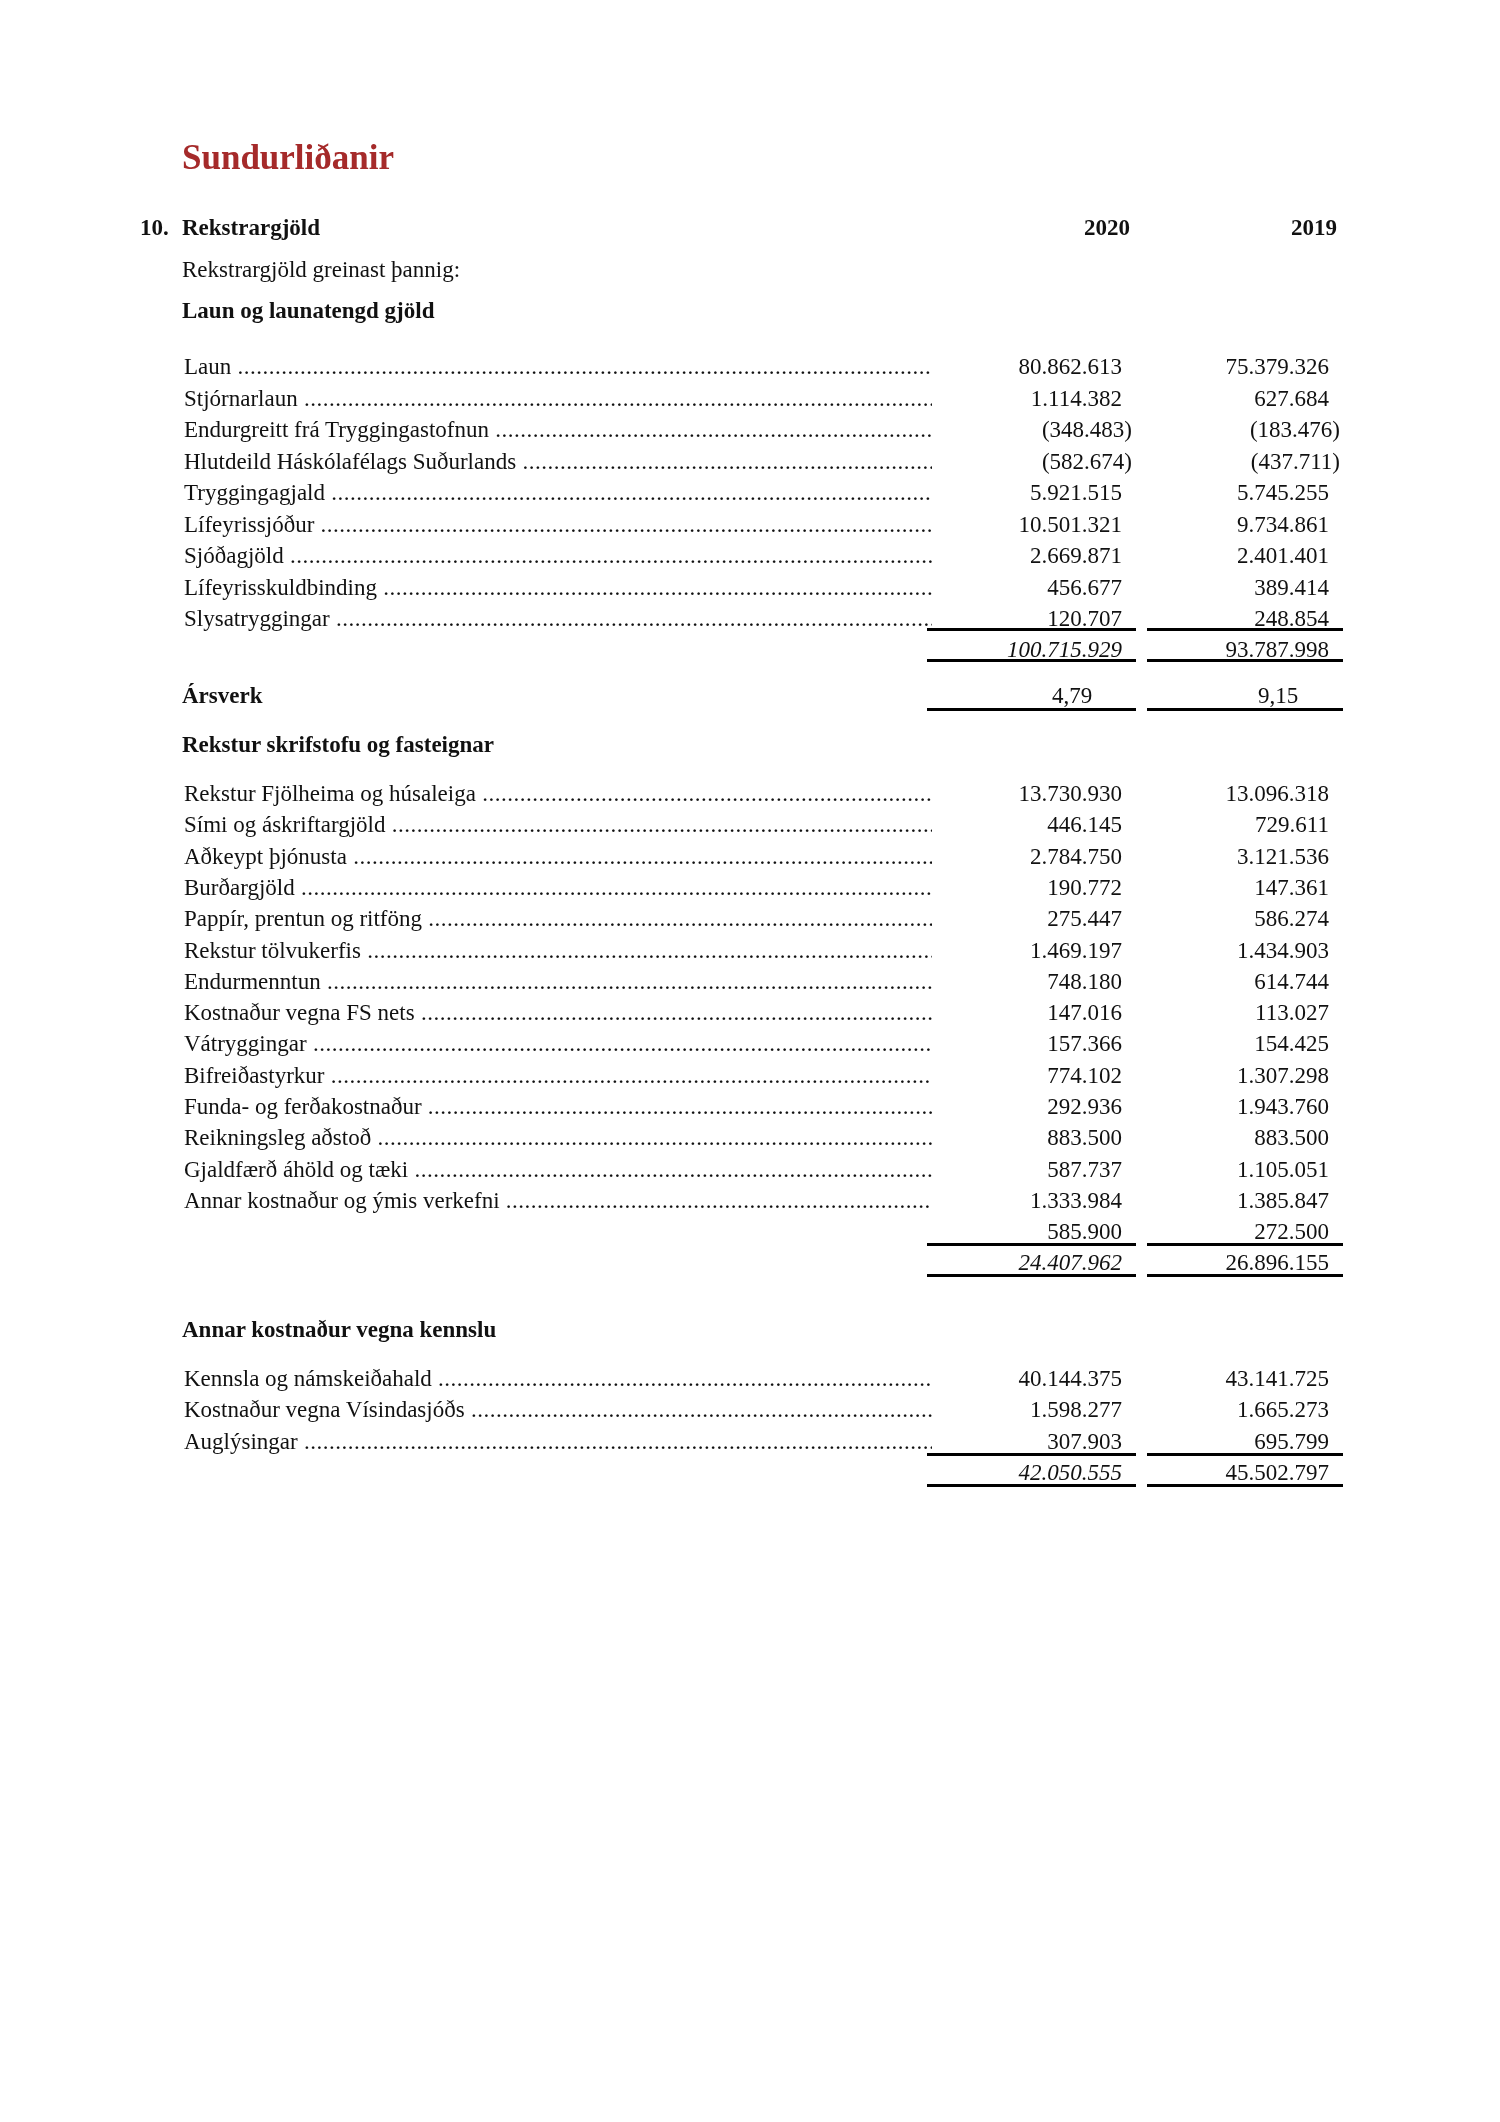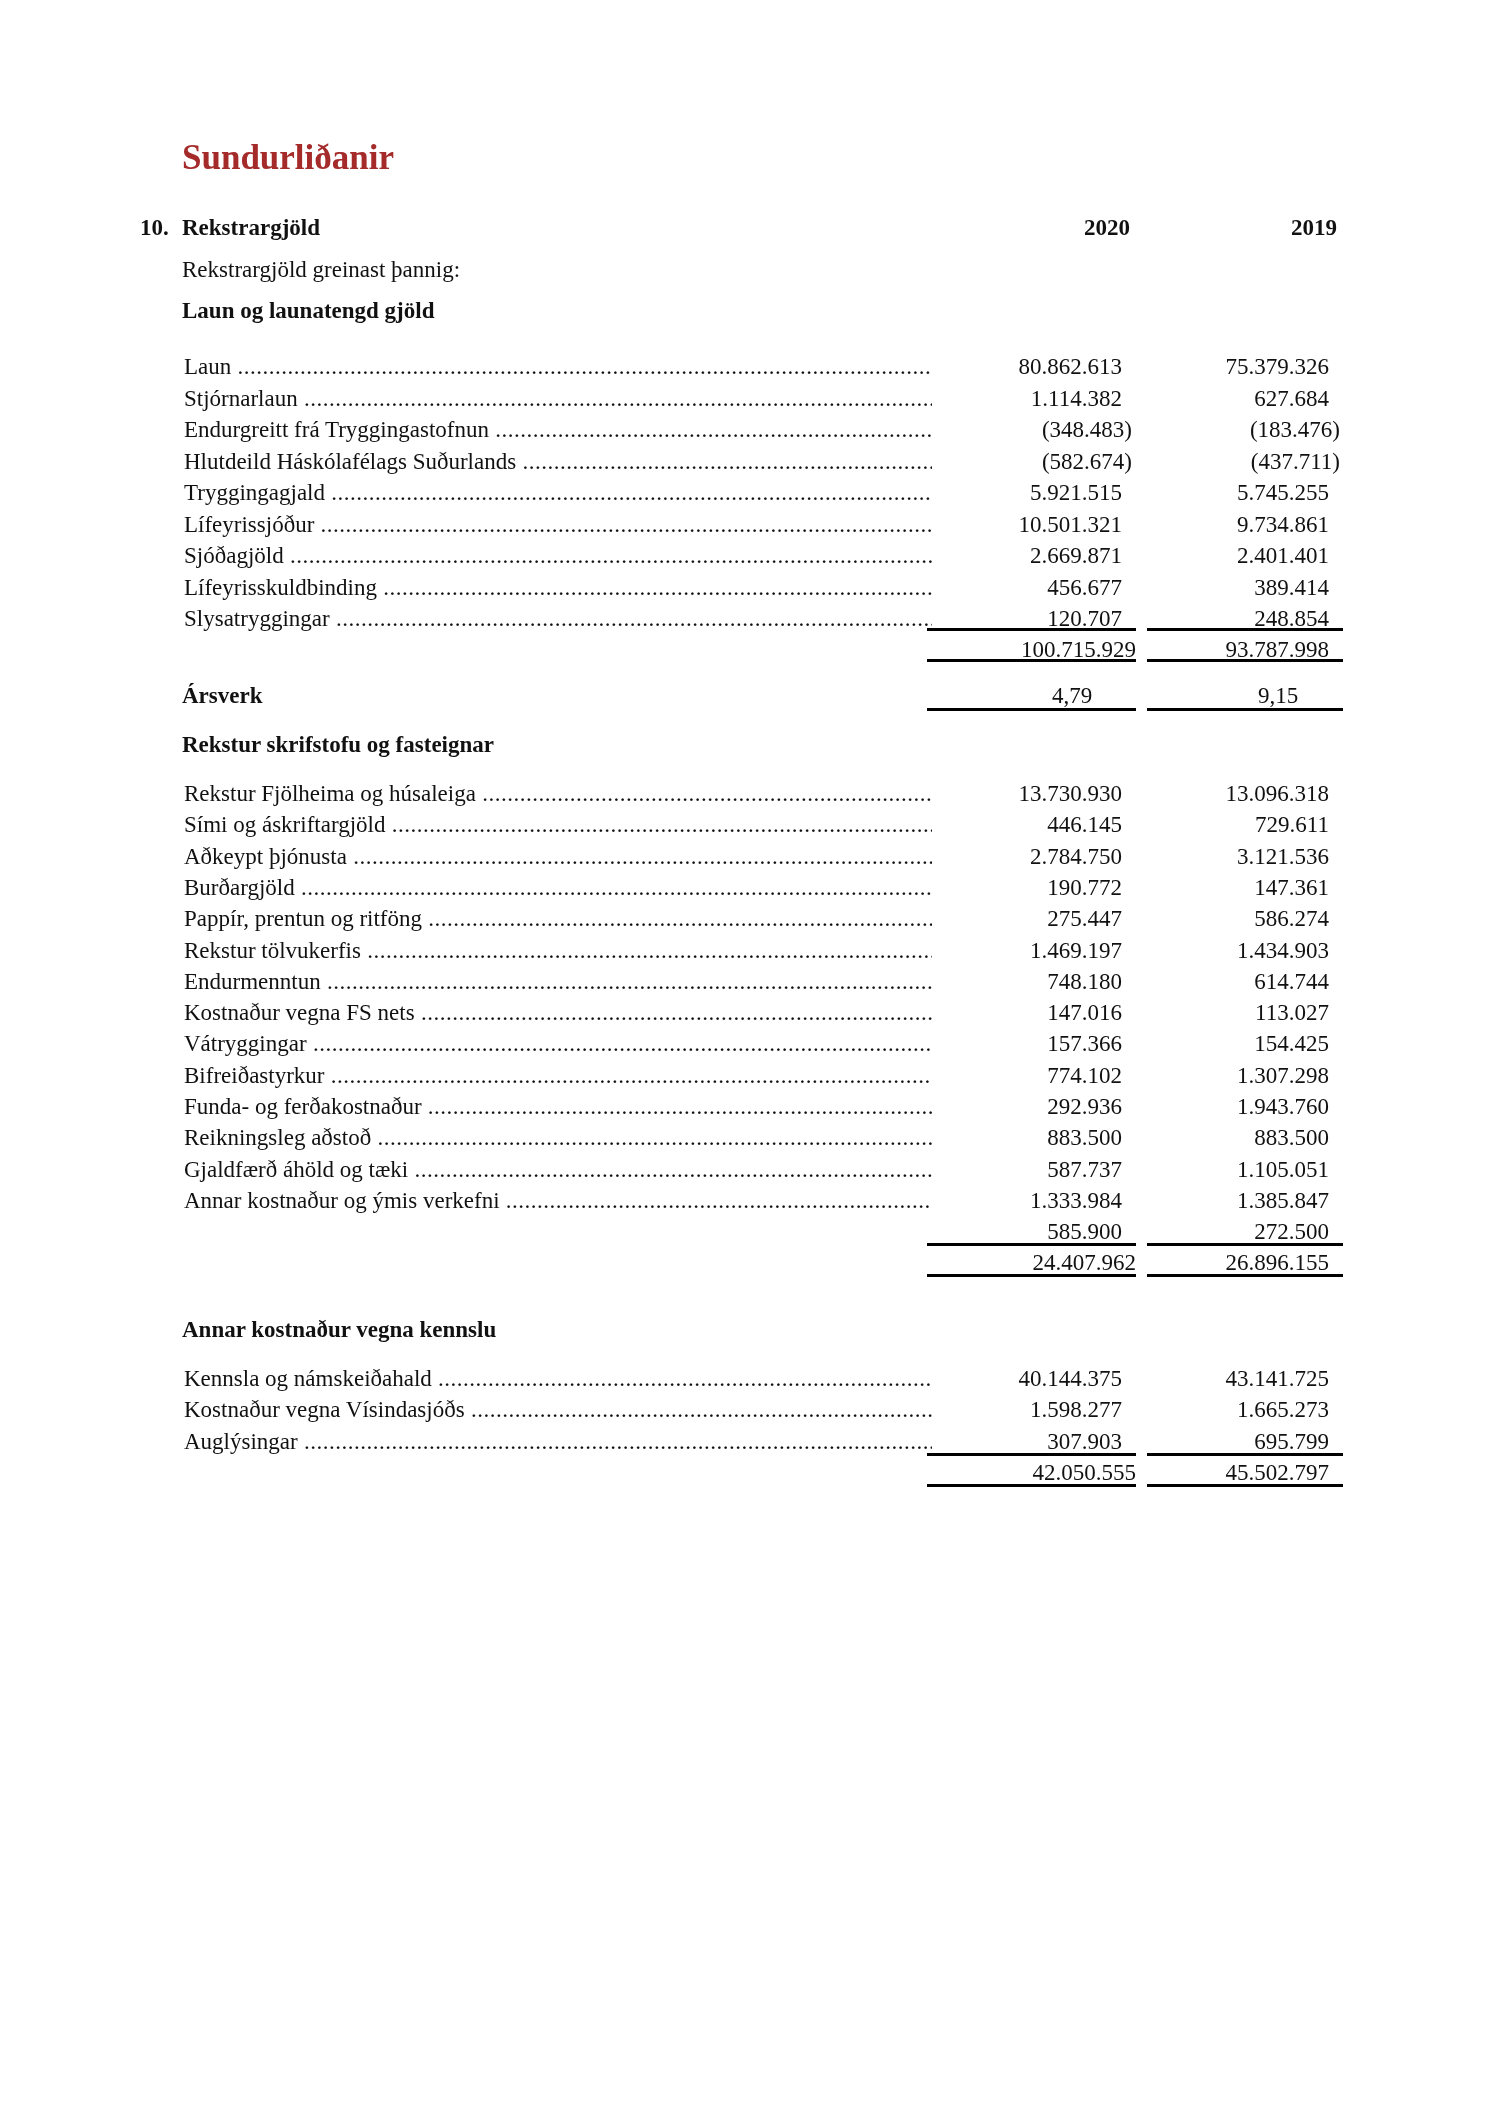--- a/index.html
+++ b/index.html
@@ -18,21 +18,21 @@
   .row .label { position:absolute; left:0; top:0; width:750px; overflow:hidden; white-space:nowrap; }
   .row .label .lead { letter-spacing:0.5px; }
   .row .v1 { position:absolute; right:222px; top:0; text-align:right; }
   .row .v2 { position:absolute; right:15px; top:0; text-align:right; }
   .row .v1.neg { right:212px; }
   .row .v2.neg { right:4px; }
   .rule { position:absolute; height:3px; background:#000; }
   .rule.c1 { left:927px; width:209px; }
   .rule.c2 { left:1147px; width:196px; }
   .total { position:absolute; left:184px; width:1160px; height:31px; font-size:23px; line-height:31px; }
-  .total .v1 { position:absolute; right:208px; top:0; }
+  .total .v1 { position:absolute; right:222px; top:0;font-style:italic; }
   .total .v2 { position:absolute; right:15px; top:0; }
   .arsverk-label { left:182px; font-size:23px; line-height:31px;font-weight:bold; }
   .arsverk-v { font-size:23px; line-height:31px; }
 </style>
 </head>
 <body>
 
 <div class="abs title">Sundurliðanir</div>
 <div class="abs note-num">10.</div>
 <div class="abs note-title">Rekstrargjöld</div>

